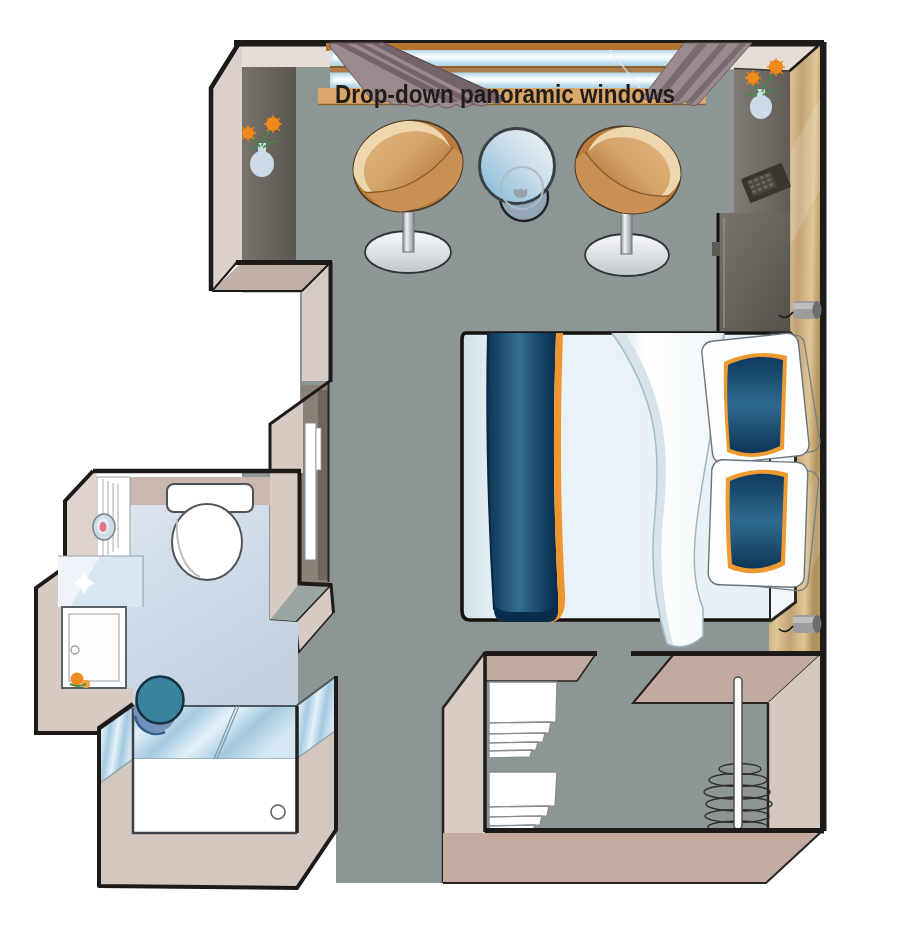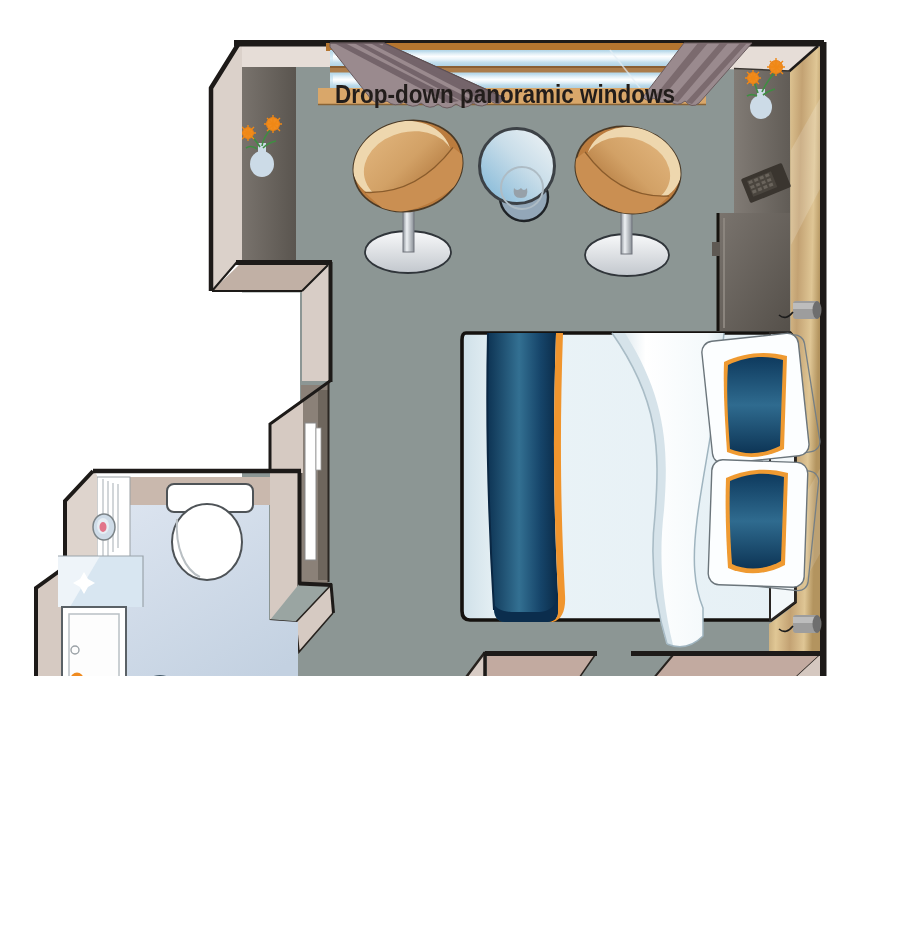--- a/index.html
+++ b/index.html
@@ -1,16 +1,16 @@
 <!DOCTYPE html>
 <html><head>
 <meta charset="utf-8">
 <style>
 html,body{margin:0;padding:0;background:#ffffff;}
-#stage{position:relative;width:900px;height:676px;background:#ffffff;overflow:hidden;
+#stage{position:relative;width:900px;height:946px;background:#ffffff;overflow:hidden;
 font-family:"Liberation Sans", sans-serif;}
 svg{position:absolute;left:0;top:0;}
 </style>
 </head>
 <body>
 <div id="stage">
 <svg width="900" height="946" viewBox="0 0 900 946">
 <defs>
 <linearGradient id="gWood" x1="0" y1="0" x2="1" y2="0.25">
  <stop offset="0" stop-color="#a5875c"></stop>

